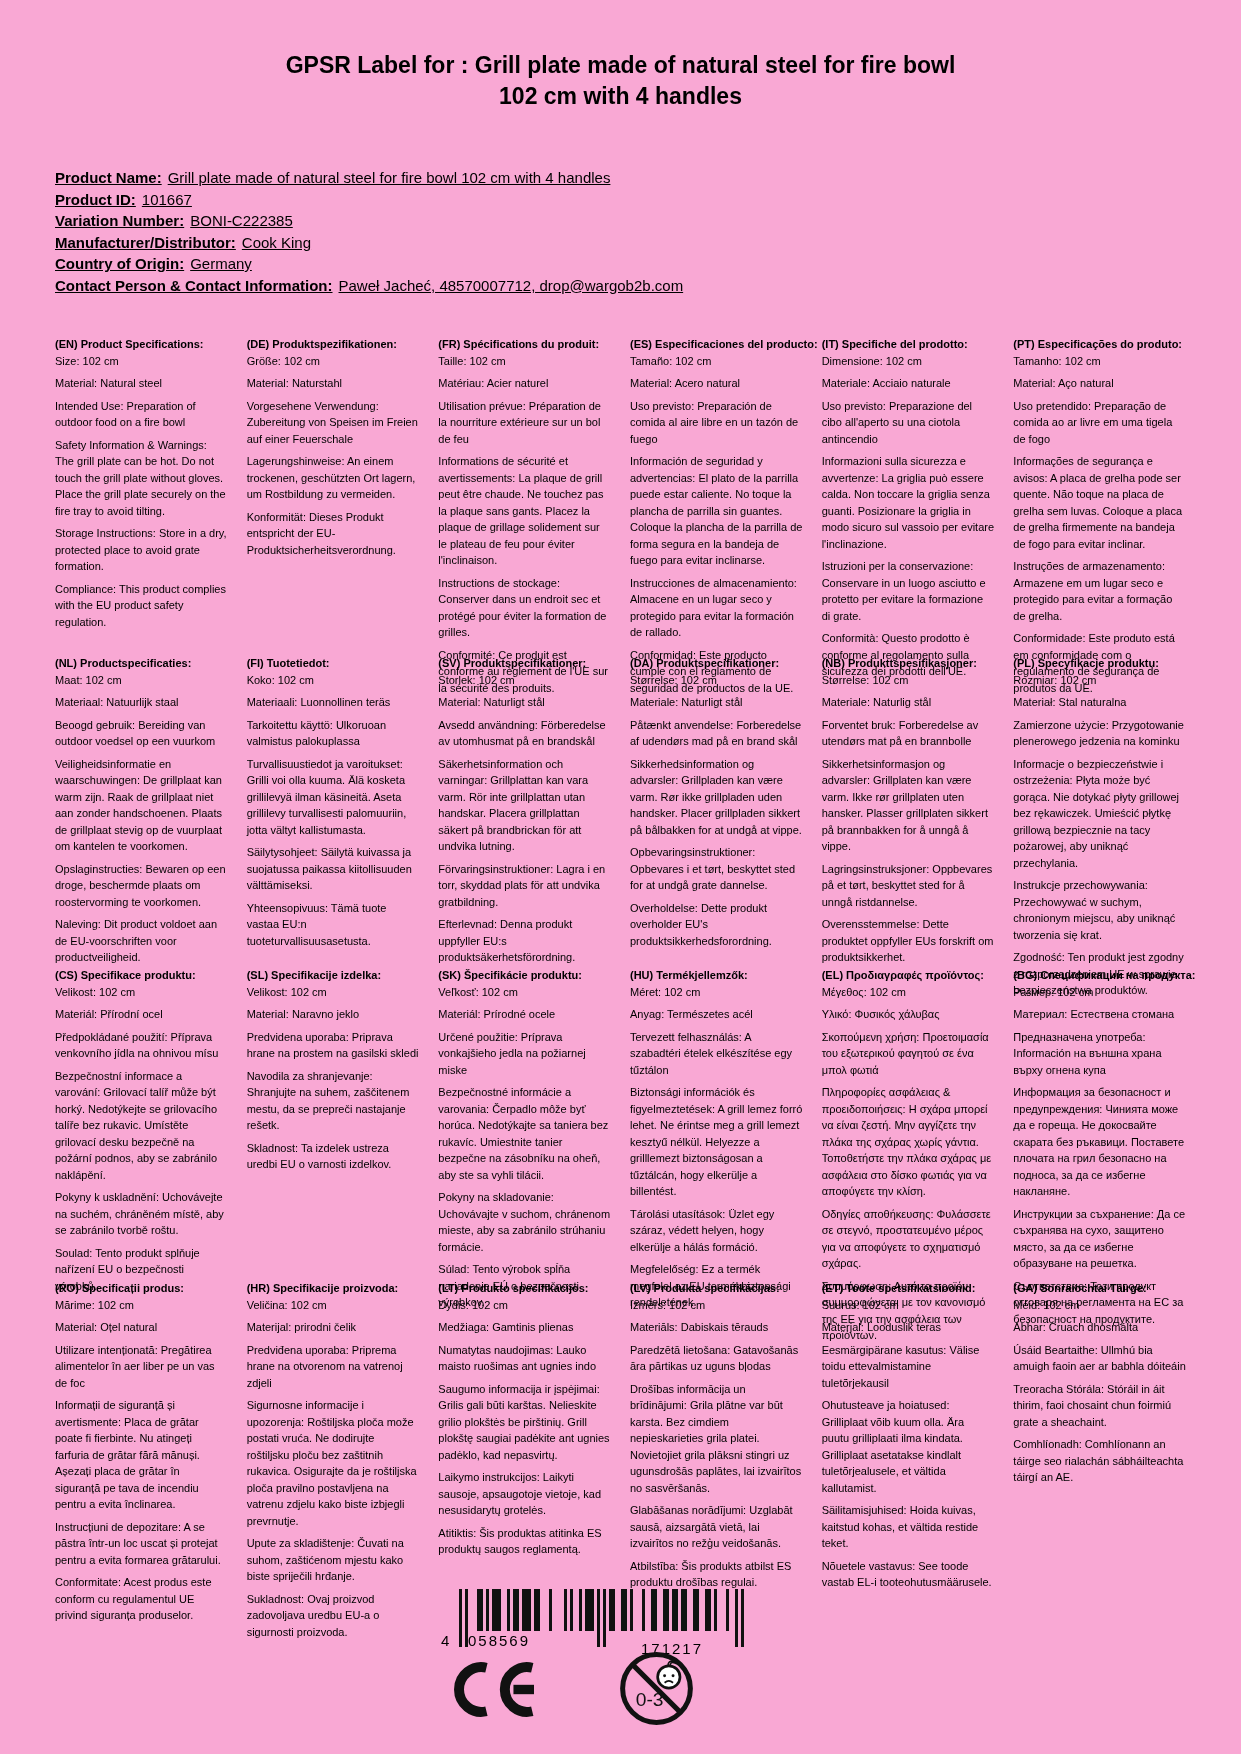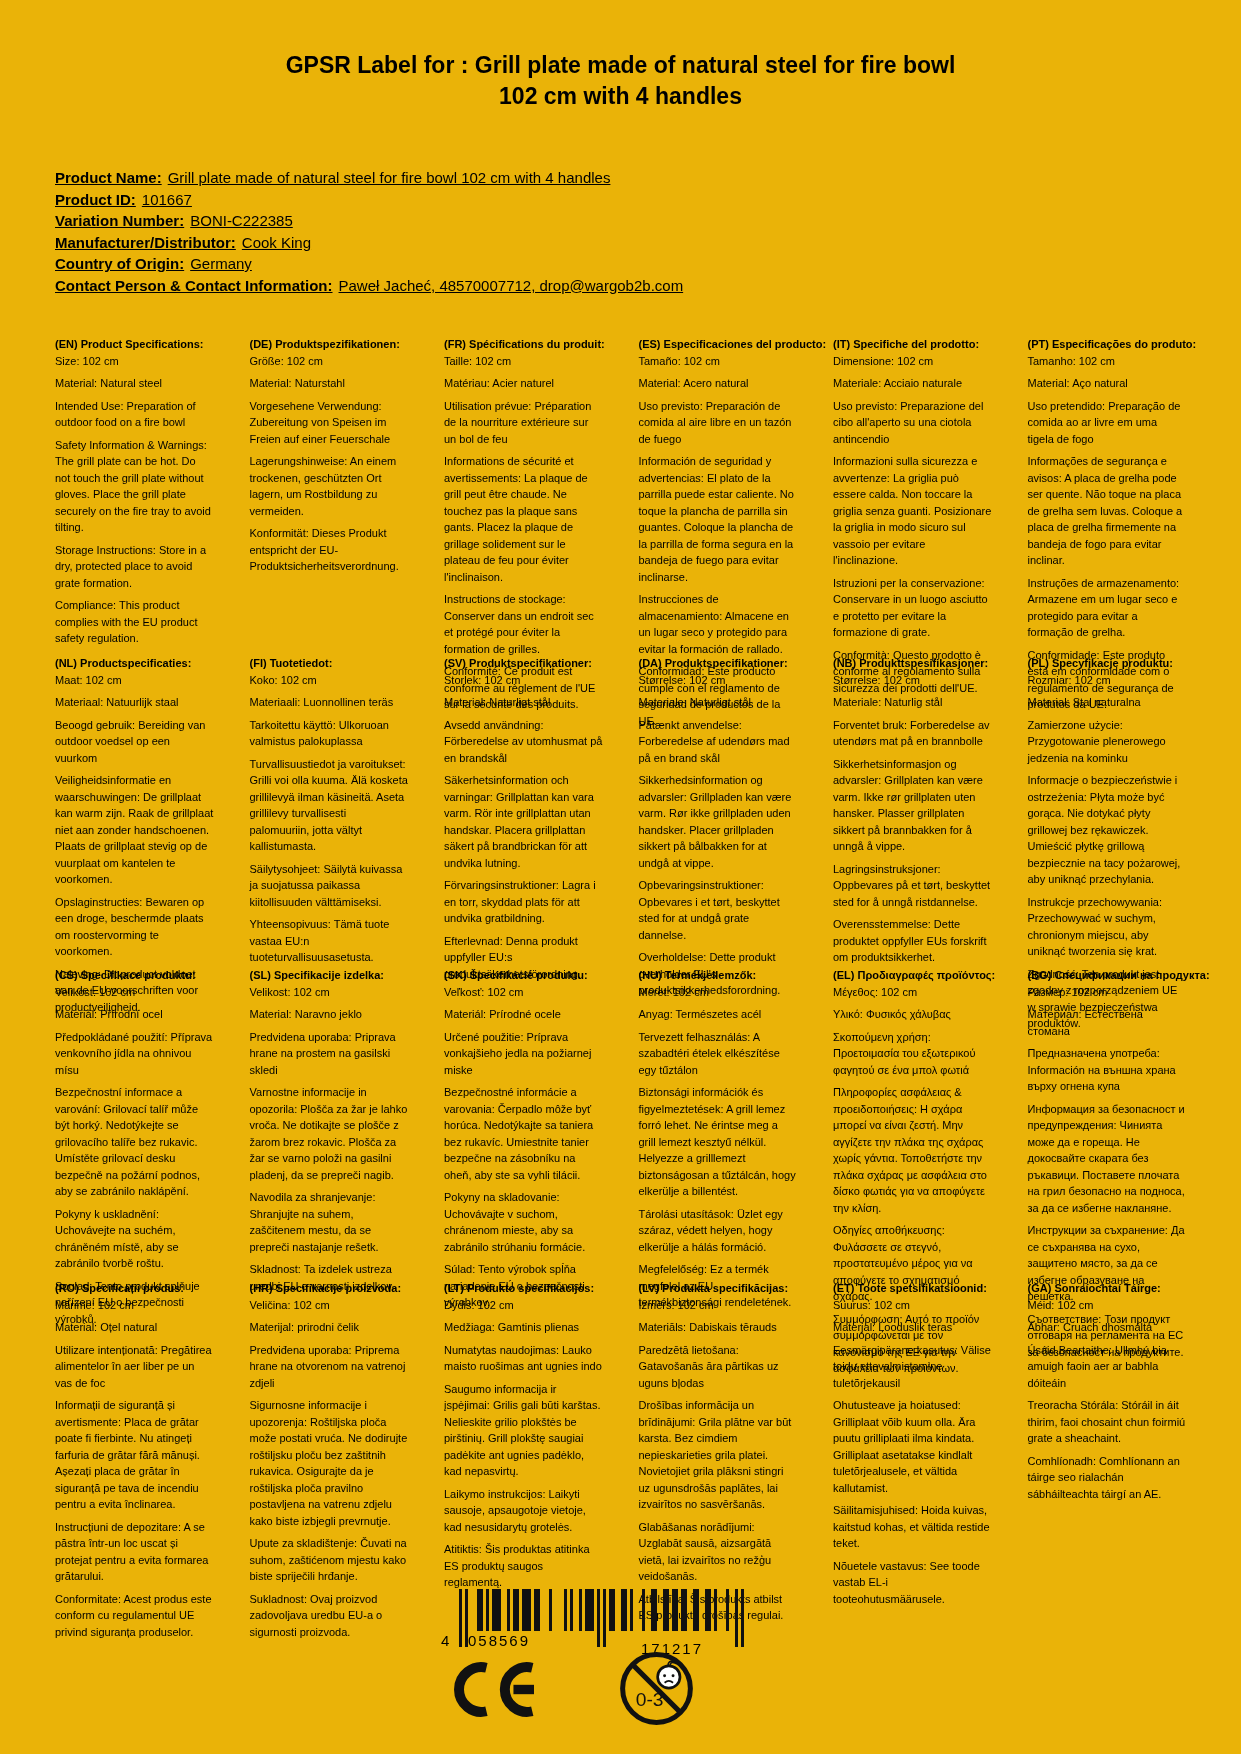--- a/index.html
+++ b/index.html
@@ -1,27 +1,27 @@
 <!DOCTYPE html>
 <html><head>
 <meta charset="utf-8">
 <style>
   html,body { margin:0; padding:0; background:#ffffff; }
   .page {
-    position:relative; width:1241px; height:1754px; background:#eab308;
+    position:relative; width:1241px; height:1754px; background:#f9a8d4;
     font-family:"Liberation Sans", sans-serif; color:#000; overflow:hidden;
   }
   .title { position:absolute; top:50px; left:0; right:0; text-align:center;
     font-weight:bold; font-size:23px; line-height:31px; }
   .product-info { position:absolute; top:167px; left:55px; right:55px;
     font-size:15px; line-height:21.5px;text-decoration:underline; }
   .info-row .label { font-weight:bold; }
   .info-row .value { margin-left:6px; }
   .lang-grid { position:absolute; top:336px; left:55px; right:55px;
-    display:grid; grid-template-columns:repeat(6,1fr); column-gap:36px;
+    display:grid; grid-template-columns:repeat(6,1fr); column-gap:19px;
     grid-template-rows:319px 312px 313px auto;
     font-size:11px; line-height:1.5; }
   .lang-block { min-width:0; }
   .lang-block .heading { font-weight:bold; white-space:nowrap; }
   .lang-block p { margin:0 0 6px 0; overflow-wrap:anywhere; }
   .barcode { position:absolute; left:459px; top:1589px; width:285px; }
   .bars { display:flex; align-items:flex-start; height:58px; }
   .bar-module { width:3px; height:42px; background:transparent; }
   .bar-module.black { background:#111; }
   .bar-module.guard { height:58px; }
@@ -167,21 +167,20 @@
         <p>Předpokládané použití: Příprava venkovního jídla na ohnivou mísu</p>
         <p>Bezpečnostní informace a varování: Grilovací talíř může být horký. Nedotýkejte se grilovacího talíře bez rukavic. Umístěte grilovací desku bezpečně na požární podnos, aby se zabránilo naklápění.</p>
         <p>Pokyny k uskladnění: Uchovávejte na suchém, chráněném místě, aby se zabránilo tvorbě roštu.</p>
         <p>Soulad: Tento produkt splňuje nařízení EU o bezpečnosti výrobků.</p>
       </div>
       <div class="lang-block">
         <div class="heading">(SL) Specifikacije izdelka:</div>
         <p>Velikost: 102 cm</p>
         <p>Material: Naravno jeklo</p>
         <p>Predvidena uporaba: Priprava hrane na prostem na gasilski skledi</p>
-        <p>Varnostne informacije in opozorila: Plošča za žar je lahko vroča. Ne dotikajte se plošče z žarom brez rokavic. Plošča za žar se varno položi na gasilni pladenj, da se prepreči nagib.</p>
         <p>Navodila za shranjevanje: Shranjujte na suhem, zaščitenem mestu, da se prepreči nastajanje rešetk.</p>
         <p>Skladnost: Ta izdelek ustreza uredbi EU o varnosti izdelkov.</p>
       </div>
       <div class="lang-block">
         <div class="heading">(SK) Špecifikácie produktu:</div>
         <p>Veľkosť: 102 cm</p>
         <p>Materiál: Prírodné ocele</p>
         <p>Určené použitie: Príprava vonkajšieho jedla na požiarnej miske</p>
         <p>Bezpečnostné informácie a varovania: Čerpadlo môže byť horúca. Nedotýkajte sa taniera bez rukavíc. Umiestnite tanier bezpečne na zásobníku na oheň, aby ste sa vyhli tilácii.</p>
         <p>Pokyny na skladovanie: Uchovávajte v suchom, chránenom mieste, aby sa zabránilo strúhaniu formácie.</p>

